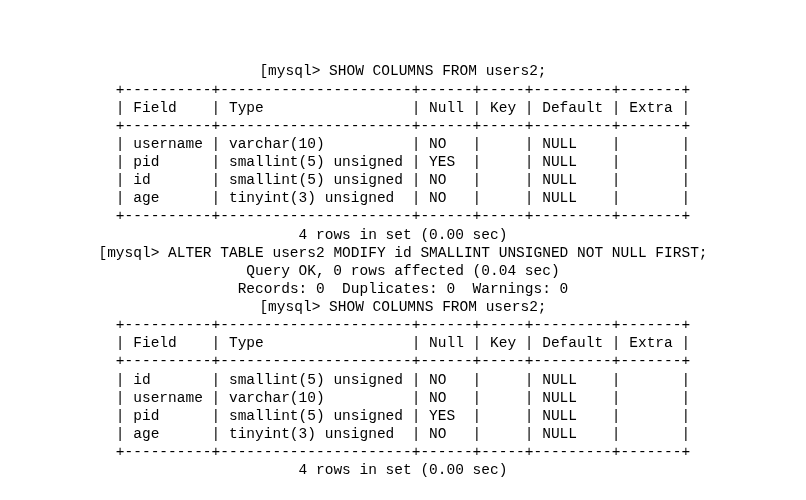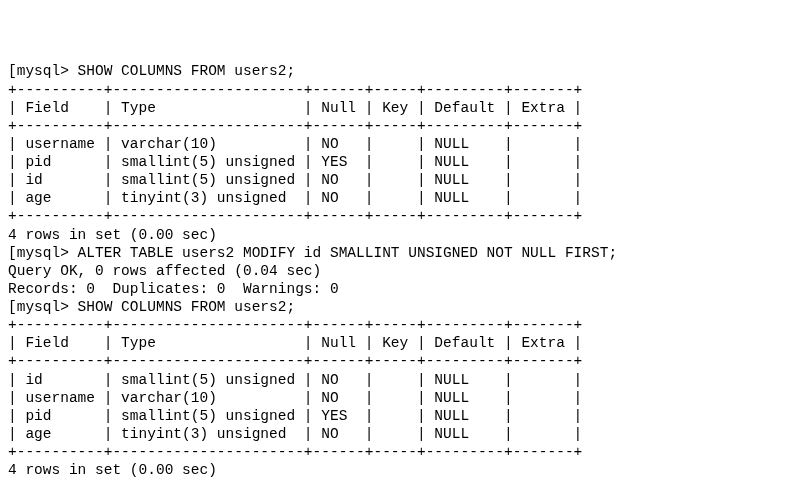--- a/index.html
+++ b/index.html
@@ -6,21 +6,21 @@
     margin: 0;
     padding: 8px;
     background: #ffffff;
     font-family: "Courier New", Courier, monospace;
     font-size: 14.5px;
     line-height: 1.25;
     color: #000000;
     white-space: pre;
     overflow: hidden;
   }
-  .line { display: block; }
+  .line { display: block; text-align: center; }
 </style>
 </head>
 <body>
 
 
 <div id="terminal"><span class="line">[mysql&gt; SHOW COLUMNS FROM users2;</span><span class="line">+----------+----------------------+------+-----+---------+-------+</span><span class="line">| Field    | Type                 | Null | Key | Default | Extra |</span><span class="line">+----------+----------------------+------+-----+---------+-------+</span><span class="line">| username | varchar(10)          | NO   |     | NULL    |       |</span><span class="line">| pid      | smallint(5) unsigned | YES  |     | NULL    |       |</span><span class="line">| id       | smallint(5) unsigned | NO   |     | NULL    |       |</span><span class="line">| age      | tinyint(3) unsigned  | NO   |     | NULL    |       |</span><span class="line">+----------+----------------------+------+-----+---------+-------+</span><span class="line">4 rows in set (0.00 sec)</span><span class="line"></span><span class="line">[mysql&gt; ALTER TABLE users2 MODIFY id SMALLINT UNSIGNED NOT NULL FIRST;</span><span class="line">Query OK, 0 rows affected (0.04 sec)</span><span class="line">Records: 0  Duplicates: 0  Warnings: 0</span><span class="line"></span><span class="line">[mysql&gt; SHOW COLUMNS FROM users2;</span><span class="line">+----------+----------------------+------+-----+---------+-------+</span><span class="line">| Field    | Type                 | Null | Key | Default | Extra |</span><span class="line">+----------+----------------------+------+-----+---------+-------+</span><span class="line">| id       | smallint(5) unsigned | NO   |     | NULL    |       |</span><span class="line">| username | varchar(10)          | NO   |     | NULL    |       |</span><span class="line">| pid      | smallint(5) unsigned | YES  |     | NULL    |       |</span><span class="line">| age      | tinyint(3) unsigned  | NO   |     | NULL    |       |</span><span class="line">+----------+----------------------+------+-----+---------+-------+</span><span class="line">4 rows in set (0.00 sec)</span></div>
 
 
 
 </body></html>

